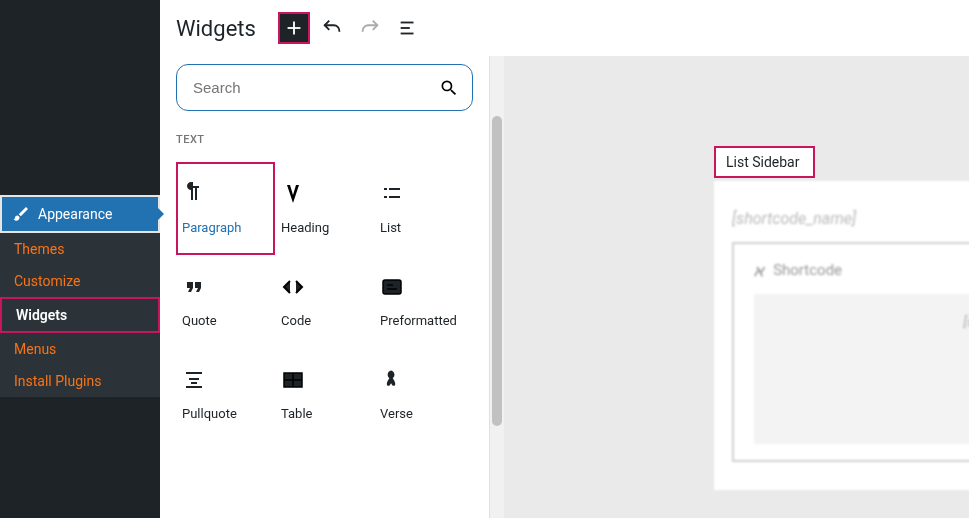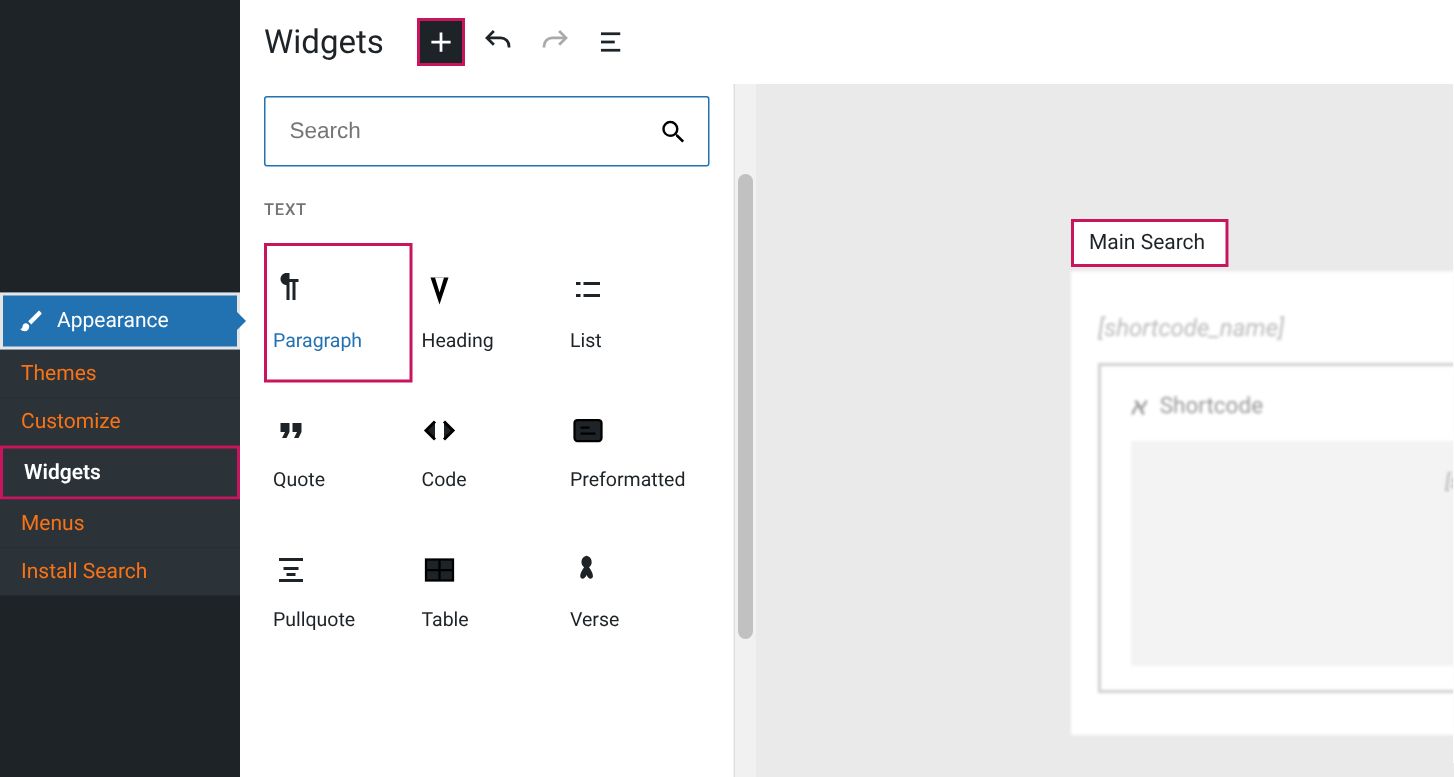--- a/index.html
+++ b/index.html
@@ -32,21 +32,21 @@
     .tb-btn { width: 32px; height: 32px; display: flex; align-items: center; justify-content: center; background: transparent; border: none; cursor: pointer; color: #1d2327; }
     .tb-btn.add { background: #1d2327; color: #fff; border: 2px solid #c9155e; }
     .tb-btn.disabled { color: #aaa; cursor: default; }
     .tb-btn svg { width: 22px; height: 22px; }
 
     .editor-area { flex: 1; display: flex; overflow: hidden; }
 
     
     .inserter { width: 330px; padding: 0 16px 16px 16px; overflow-y: auto; border-right: 1px solid #e0e0e0; }
     .search-wrap { position: relative; margin: 8px 0 22px 0; }
-    .search-input { width: 100%; padding: 14px 44px 14px 16px; border: 1.5px solid #2271b1; border-radius: 2px; font-size: 15px; outline: none; }
+    .search-input { width: 100%; padding: 14px 44px 14px 16px; border: 1.5px solid #2271b1; border-radius: 12px; font-size: 15px; outline: none; }
     .search-input::placeholder { color: #757575; }
     .search-icon { position: absolute; right: 14px; top: 50%; transform: translateY(-50%); width: 20px; height: 20px; fill: #000; }
     .section-label { font-size: 11px; color: #757575; letter-spacing: 0.5px; margin-bottom: 16px; font-weight: 500; }
     .block-grid { display: grid; grid-template-columns: repeat(3, 1fr); gap: 0; }
     .block-item { display: flex; flex-direction: column; justify-content: center; padding: 18px 4px; cursor: pointer; border: 2px solid transparent; }
     .block-item.highlight { border: 2px solid #c9155e; }
     .block-item.highlight .block-label { color: #2271b1; }
     .block-icon { width: 24px; height: 24px; margin-bottom: 14px; fill: #1d2327; }
     .block-label { font-size: 13px; color: #1d2327; }
     
@@ -77,21 +77,21 @@
     <div class="menu-item parent">
       <svg class="brush-icon" viewBox="0 0 24 24">
           <path d="M7 14c-1.66 0-3 1.34-3 3 0 1.31-1.16 2-2 2 .92 1.22 2.49 2 4 2 2.21 0 4-1.79 4-4 0-1.66-1.34-3-3-3zm13.71-9.37l-1.34-1.34c-.39-.39-1.02-.39-1.41 0L9 12.25 11.75 15l8.96-8.96c.39-.39.39-1.02 0-1.41z"></path>
         </svg>
       <span>Appearance</span>
     </div>
     <div class="menu-item sub">Themes</div>
     <div class="menu-item sub">Customize</div>
     <div class="menu-item sub active">Widgets</div>
     <div class="menu-item sub">Menus</div>
-    <div class="menu-item sub">Install Search</div>
+    <div class="menu-item sub">Install Plugins</div>
   </nav>
 
   <div class="main">
     <div class="toolbar">
       <h1 class="page-title">Widgets</h1>
       <button class="tb-btn add">
         <svg viewBox="0 0 24 24" fill="currentColor">
             <path d="M11 5h2v14h-2z"></path>
             <path d="M5 11h14v2H5z"></path>
           </svg>
@@ -205,21 +205,21 @@
           </div>
         </div>
       </div>
 
       <div class="scroll-col">
         <div class="scroll-thumb"></div>
       </div>
 
       <div class="canvas">
         <div class="canvas-content">
-          <div class="widget-area-title">Main Search</div>
+          <div class="widget-area-title">List Sidebar</div>
           <div class="widget-area-body">
             <div class="sc-placeholder">[shortcode_name]</div>
             <div class="sc-box">
               <div class="sc-row">
                 <span style="font-style:italic;font-weight:bold;">ℵ</span>
                 <span>Shortcode</span>
               </div>
               <div class="sc-inner">[shortcode_name]</div>
             </div>
           </div>

